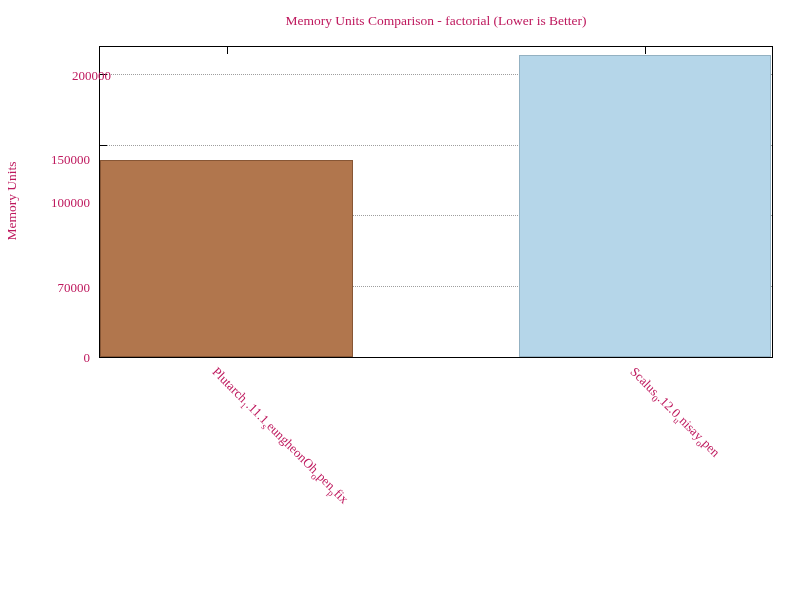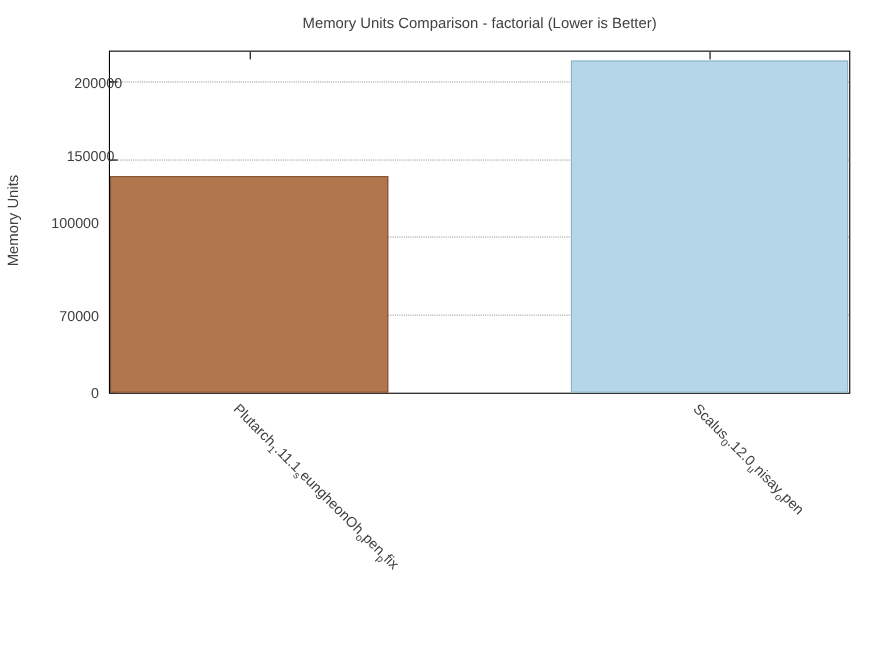--- a/index.html
+++ b/index.html
@@ -1,21 +1,21 @@
 <!DOCTYPE html>
 <html><head>
 <meta charset="utf-8">
 <style>
   html,body{margin:0;padding:0;background:#fff;}
   #canvas{
     position:relative;
     width:800px;height:600px;
     background:#fff;
-    font-family:Liberation Sans, sans-serif;
-    color:#404040;
+    font-family:Liberation Serif, serif;
+    color:#be185d;
     overflow:hidden;
   }
   .chart-title{
     position:absolute;
     left:99px;top:13px;width:674px;
     text-align:center;
     font-size:13.5px;
   }
   .plot-area{
     position:absolute;
@@ -95,20 +95,20 @@
       <div class="ytick-mark" style="bottom: 281.818px; background: rgb(0, 0, 0);"></div>
       <div class="bar" style="left: 0px; width: 253px; height: 197px; background: rgb(177, 118, 77); border: 1px solid rgb(135, 86, 53);"></div>
       <div class="xtick-mark-top" style="left: 126.5px; background: rgb(0, 0, 0);"></div>
       <div class="bar" style="left: 419px; width: 252px; height: 302px; background: rgb(181, 214, 233); border: 1px solid rgb(147, 177, 194);"></div>
       <div class="xtick-mark-top" style="left: 545px; background: rgb(0, 0, 0);"></div>
     </div>
   <div id="ytick-labels">
       <div class="ytick-label" style="top: 351px;">0</div>
       <div class="ytick-label" style="top: 280.545px;">70000</div>
       <div class="ytick-label" style="top: 196px;">100000</div>
-      <div class="ytick-label" style="top: 135px; margin-left: 14px;">150000</div>
+      <div class="ytick-label" style="top: 153px;">150000</div>
       <div class="ytick-label" style="top: 69.1818px; margin-left: 21px;">200000</div>
     </div>
   <div id="xtick-labels">
       <div class="xtick-label" style="left: 219.5px; top: 364px;"><span>Plutarch</span><span class="sub">1</span><span>.11.1</span><span class="sub">s</span><span>eungheonOh</span><span class="sub">o</span><span>pen</span><span class="sub">p</span><span>fix</span></div>
       <div class="xtick-label" style="left: 638px; top: 364px;"><span>Scalus</span><span class="sub">0</span><span>.12.0</span><span class="sub">u</span><span>nisay</span><span class="sub">o</span><span>pen</span></div>
     </div>
 </div>
 
 </body></html>

